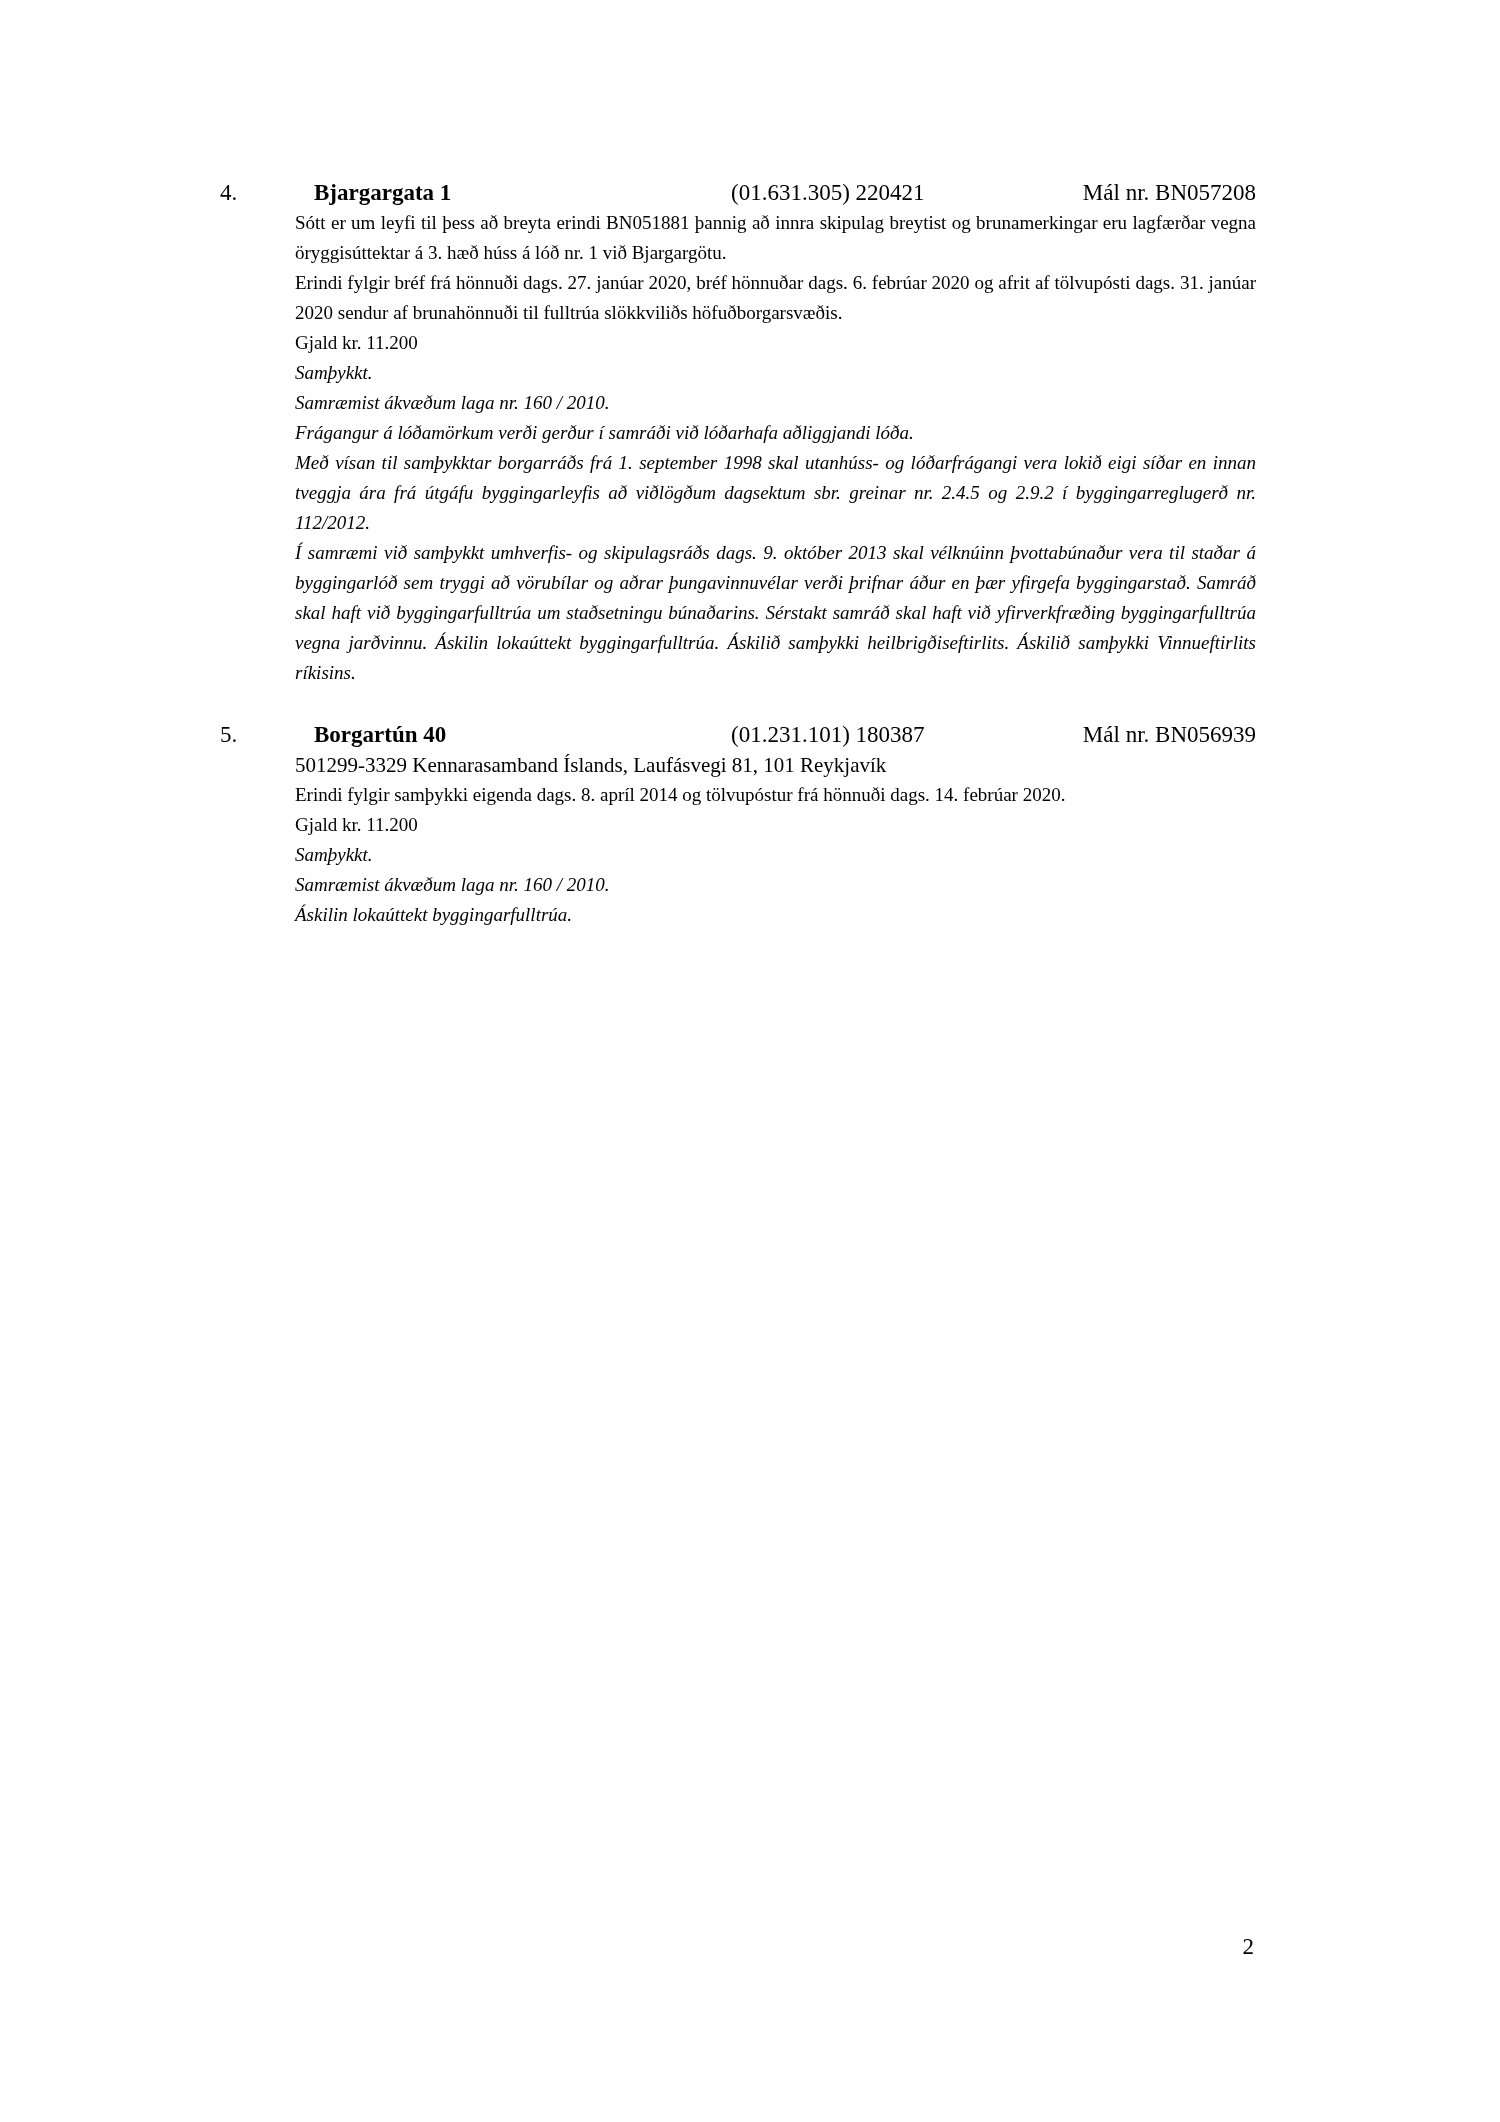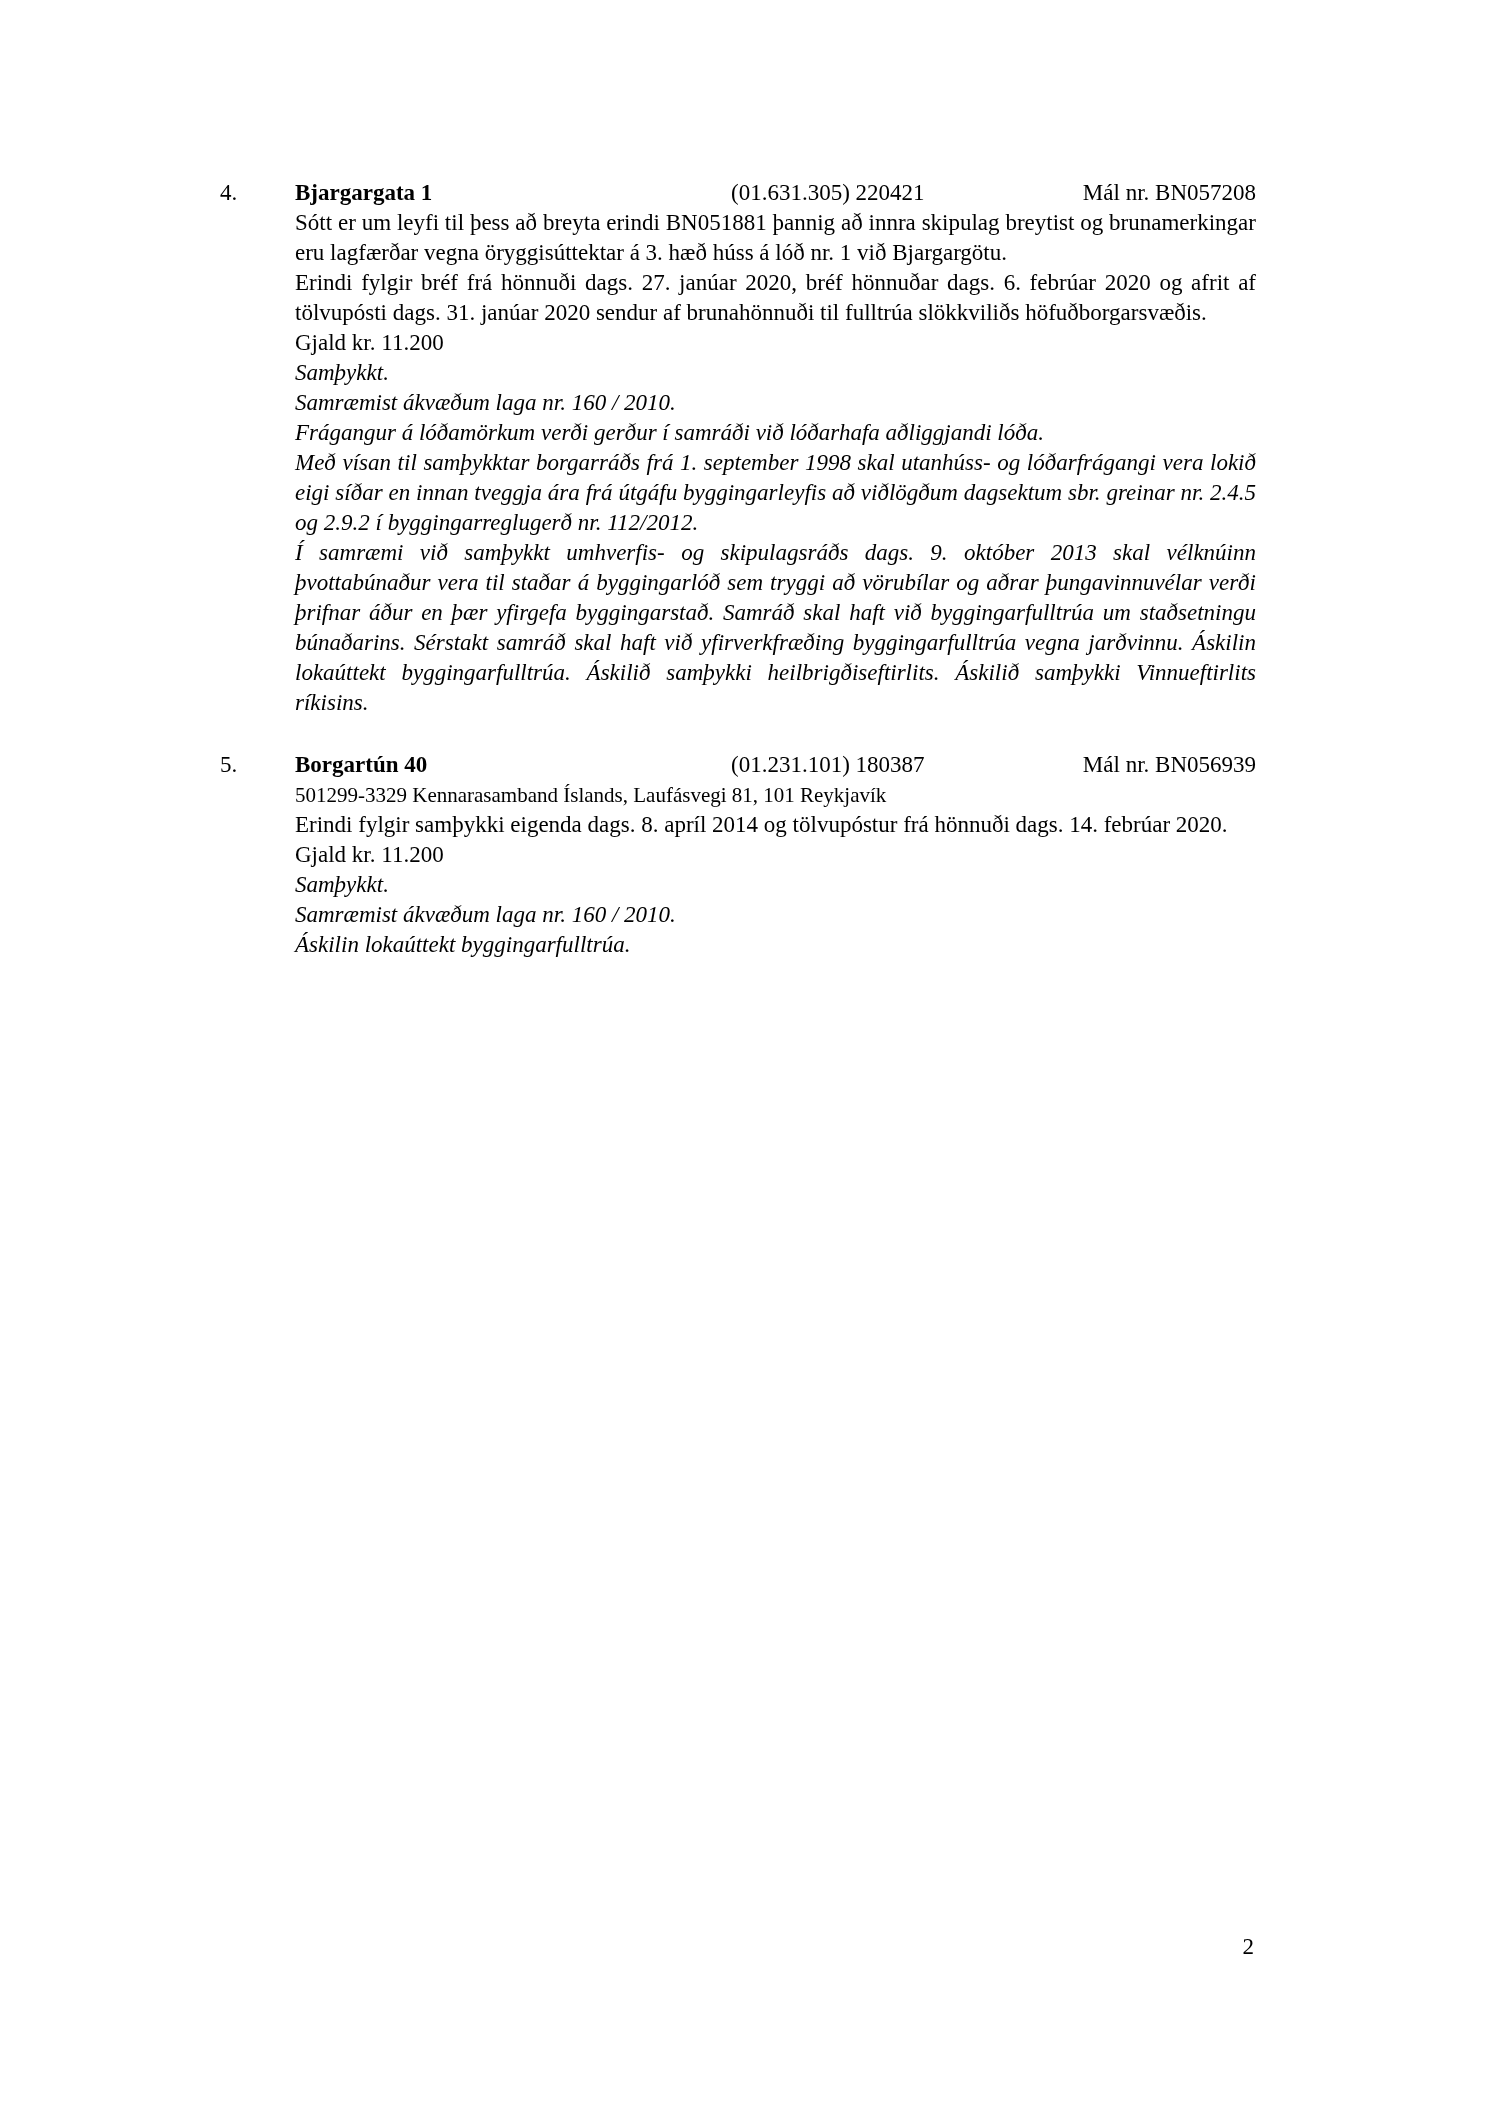--- a/index.html
+++ b/index.html
@@ -30,21 +30,21 @@
     line-height: 30px;
     white-space: nowrap;
   }
   .item-num {
     position: absolute;
     left: 0;
     top: 0;
   }
   .item-title {
     display: inline-block;
-    margin-left: 75px;
+    margin-left: 94px;
     font-weight: bold;
   }
   .item-ref {
     position: absolute;
     left: 511px;
     top: 0;
   }
   .item-case {
     position: absolute;
     right: 0;
@@ -52,21 +52,21 @@
   }
   .item-owner {
     margin-left: 75px;
     font-size: 21px;
     line-height: 30px;
   }
   .item-body {
     margin-left: 75px;
   }
   .para {
-    font-size: 23px;
+    font-size: 19px;
     line-height: 30px;
     text-align: justify;
     margin: 0;
   }
   .para.italic {
     font-style: italic;
   }
   .page-number {
     position: absolute;
     top: 1932px;

